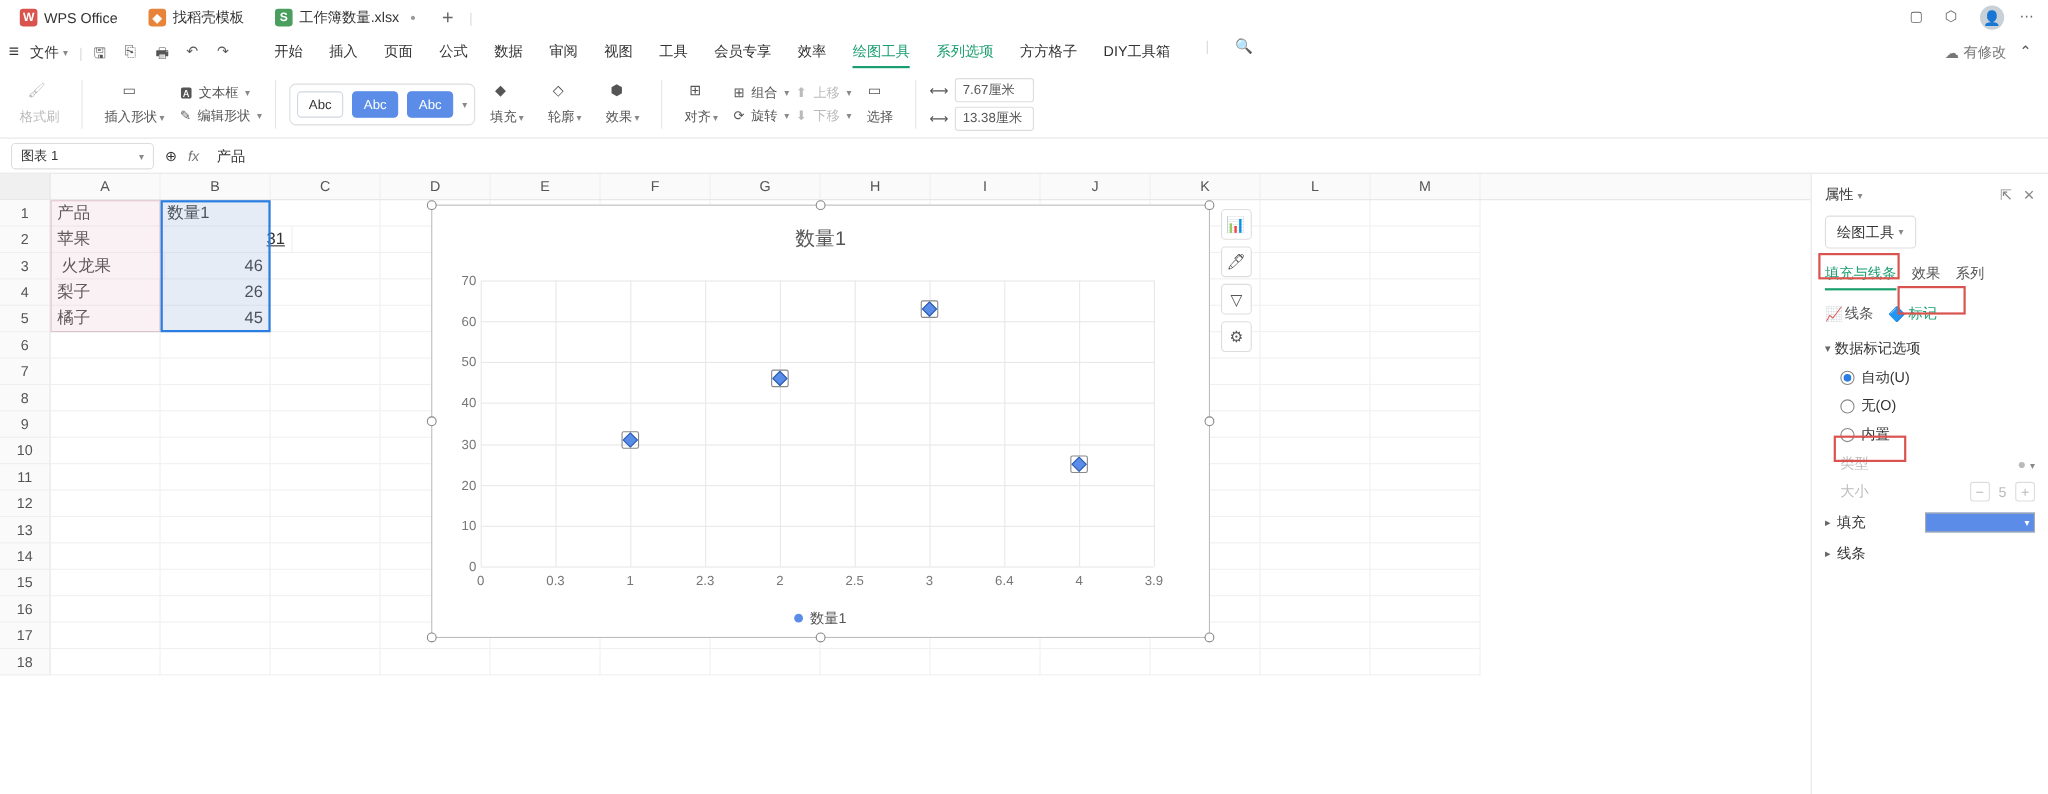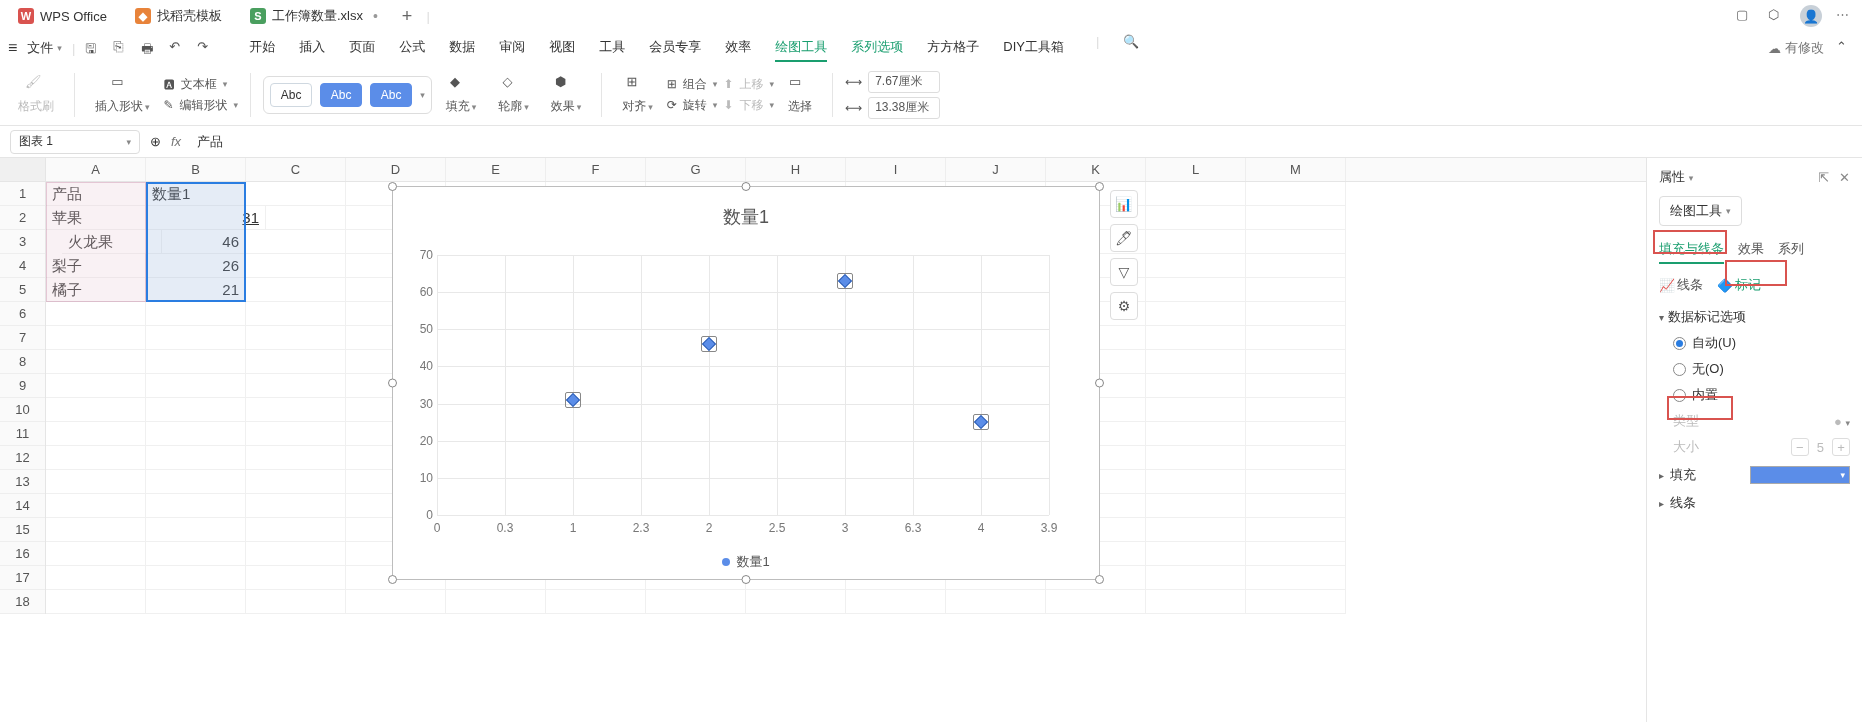--- a/index.html
+++ b/index.html
@@ -326,21 +326,21 @@
             <div class="cell" style="left: 300px; top: 24px; width: 100px;"></div>
             <div class="cell" style="left: 400px; top: 24px; width: 100px;"></div>
             <div class="cell" style="left: 500px; top: 24px; width: 100px;"></div>
             <div class="cell" style="left: 600px; top: 24px; width: 100px;"></div>
             <div class="cell" style="left: 700px; top: 24px; width: 100px;"></div>
             <div class="cell" style="left: 800px; top: 24px; width: 100px;"></div>
             <div class="cell" style="left: 900px; top: 24px; width: 100px;"></div>
             <div class="cell" style="left: 1000px; top: 24px; width: 100px;"></div>
             <div class="cell" style="left: 1100px; top: 24px; width: 100px;"></div>
             <div class="cell" style="left: 1200px; top: 24px; width: 100px;"></div>
-            <div class="cell" style="left: 16px; top: 48px; width: 100px;">火龙果</div>
+            <div class="cell" style="left: 4px; top: 48px; width: 100px;">火龙果</div>
             <div class="cell r" style="left: 100px; top: 48px; width: 100px;">46</div>
             <div class="cell" style="left: 200px; top: 48px; width: 100px;"></div>
             <div class="cell" style="left: 300px; top: 48px; width: 100px;"></div>
             <div class="cell" style="left: 400px; top: 48px; width: 100px;"></div>
             <div class="cell" style="left: 500px; top: 48px; width: 100px;"></div>
             <div class="cell" style="left: 600px; top: 48px; width: 100px;"></div>
             <div class="cell" style="left: 700px; top: 48px; width: 100px;"></div>
             <div class="cell" style="left: 800px; top: 48px; width: 100px;"></div>
             <div class="cell" style="left: 900px; top: 48px; width: 100px;"></div>
             <div class="cell" style="left: 1000px; top: 48px; width: 100px;"></div>
@@ -353,21 +353,21 @@
             <div class="cell" style="left: 400px; top: 72px; width: 100px;"></div>
             <div class="cell" style="left: 500px; top: 72px; width: 100px;"></div>
             <div class="cell" style="left: 600px; top: 72px; width: 100px;"></div>
             <div class="cell" style="left: 700px; top: 72px; width: 100px;"></div>
             <div class="cell" style="left: 800px; top: 72px; width: 100px;"></div>
             <div class="cell" style="left: 900px; top: 72px; width: 100px;"></div>
             <div class="cell" style="left: 1000px; top: 72px; width: 100px;"></div>
             <div class="cell" style="left: 1100px; top: 72px; width: 100px;"></div>
             <div class="cell" style="left: 1200px; top: 72px; width: 100px;"></div>
             <div class="cell" style="left: 0px; top: 96px; width: 100px;">橘子</div>
-            <div class="cell r" style="left: 100px; top: 96px; width: 100px;">21</div>
+            <div class="cell r" style="left: 100px; top: 96px; width: 100px;">45</div>
             <div class="cell" style="left: 200px; top: 96px; width: 100px;"></div>
             <div class="cell" style="left: 300px; top: 96px; width: 100px;"></div>
             <div class="cell" style="left: 400px; top: 96px; width: 100px;"></div>
             <div class="cell" style="left: 500px; top: 96px; width: 100px;"></div>
             <div class="cell" style="left: 600px; top: 96px; width: 100px;"></div>
             <div class="cell" style="left: 700px; top: 96px; width: 100px;"></div>
             <div class="cell" style="left: 800px; top: 96px; width: 100px;"></div>
             <div class="cell" style="left: 900px; top: 96px; width: 100px;"></div>
             <div class="cell" style="left: 1000px; top: 96px; width: 100px;"></div>
             <div class="cell" style="left: 1100px; top: 96px; width: 100px;"></div>
@@ -580,21 +580,21 @@
               <div class="x-tick" style="left: 136px;">1</div>
               <div class="gridline-v" style="left: 204px;"></div>
               <div class="x-tick" style="left: 204px;">2.3</div>
               <div class="gridline-v" style="left: 272px;"></div>
               <div class="x-tick" style="left: 272px;">2</div>
               <div class="gridline-v" style="left: 340px;"></div>
               <div class="x-tick" style="left: 340px;">2.5</div>
               <div class="gridline-v" style="left: 408px;"></div>
               <div class="x-tick" style="left: 408px;">3</div>
               <div class="gridline-v" style="left: 476px;"></div>
-              <div class="x-tick" style="left: 476px;">6.3</div>
+              <div class="x-tick" style="left: 476px;">6.4</div>
               <div class="gridline-v" style="left: 544px;"></div>
               <div class="x-tick" style="left: 544px;">4</div>
               <div class="gridline-v" style="left: 612px;"></div>
               <div class="x-tick" style="left: 612px;">3.9</div>
               <div class="marker" style="left: 136px; top: 144.857px;"></div>
               <div class="marker" style="left: 272px; top: 89.1429px;"></div>
               <div class="marker" style="left: 408px; top: 26px;"></div>
               <div class="marker" style="left: 544px; top: 167.143px;"></div>
             </div>
           <div class="legend"><span class="legend-dot"></span><span>数量1</span></div>

